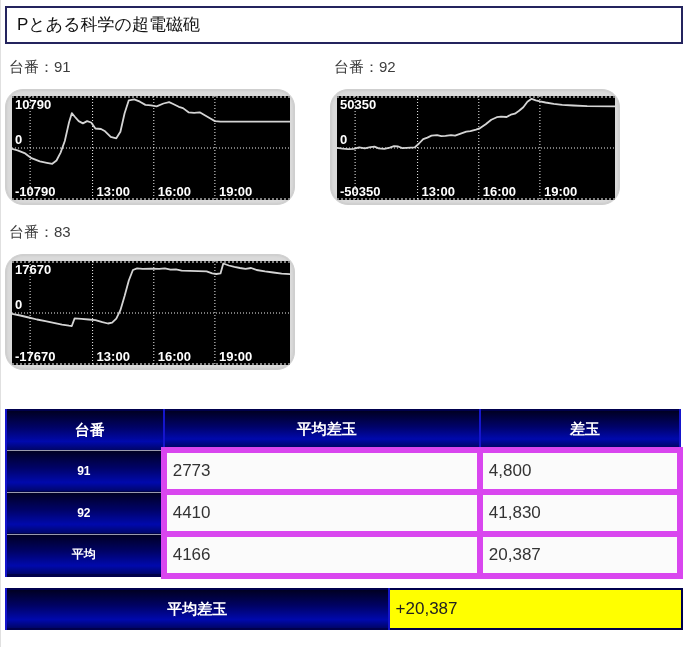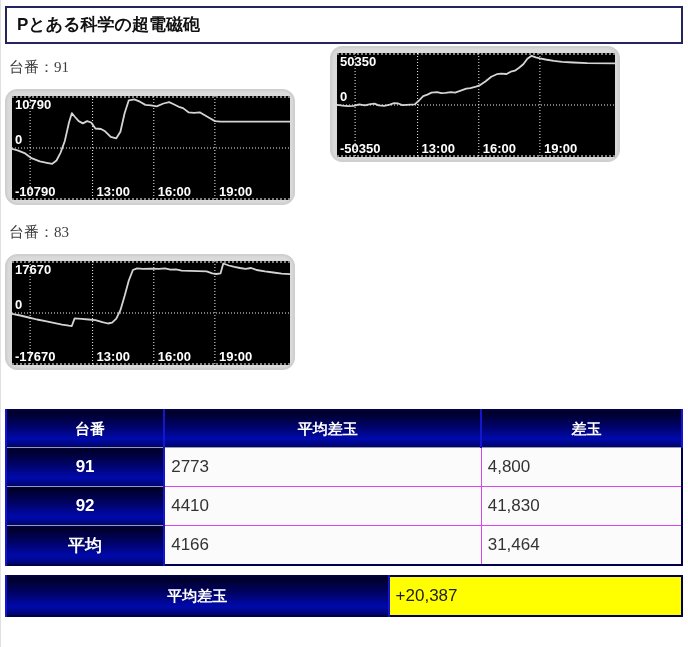--- a/index.html
+++ b/index.html
@@ -7,58 +7,58 @@
     width:688px;height:647px;overflow:hidden;
     font-family:"Liberation Sans","DejaVu Sans",sans-serif;
     border-left:1px solid #e0e0e0;box-sizing:border-box;
   }
   .page{padding:6px 5px 0 4px;}
 
   
   .title-box{
     border:2px solid #24245e;
     padding:5px 10px 6px 10px;
-    font-size:17px;font-weight:bold;color:#111;
+    font-size:17px;font-weight:normal;color:#111;
     background:#ffffff;
   }
 
   
   .charts-grid{
     display:grid;
     grid-template-columns:325px 1fr;
     margin-top:2px;
   }
   .chart-block{margin-bottom:6px;}
   .chart-label{
-    font-family:Liberation Serif, serif;
+    font-family:Liberation Sans, sans-serif;
     font-size:15px;color:#3d3d3d;
     margin:12px 0 12px 4px;
   }
   .chart-frame{
     width:290px;height:116px;box-sizing:border-box;
     background:#dadada;border:1px solid #cfcfcf;
-    border-radius:12px;padding:6px;
+    border-radius:18px;padding:6px;
     box-shadow:inset 0 0 3px #bdbdbd;
   }
   .chart-frame svg{display:block;}
 
   
   table{border-collapse:collapse;table-layout:fixed;}
   .main-table{width:678px;margin-top:33px;border:2px solid #00004d;}
   .main-table th.navy-cell, .summary-table th.navy-cell{
     background:linear-gradient(180deg,#000022 0%,#000266 42%,#0009ad 78%,#000568 100%);
     color:#ffffff;font-weight:bold;text-align:center;
     border-left:2px solid #1515cc;border-right:2px solid #1515cc;
     border-top:1px solid #9a9aae;border-bottom:1px solid #9a9aae;
   }
   .main-table thead th{height:34px;font-size:15px;padding-left:11px;}
-  .main-table tbody th{height:36px;font-size:17px;}
+  .main-table tbody th{height:36px;font-size:12px;}
   .light-cell{
     background:#fbfbfb;color:#333;
-    border:1px solid #d946ef;
+    border:6px solid #d946ef;
     font-size:17px;font-weight:normal;text-align:left;
     padding:0 6px;height:36px;
   }
 
   
   .summary-table{width:678px;margin-top:9px;border:2px solid #00004d;}
   .summary-table th.navy-cell{height:36px;font-size:15px;}
   .yellow-cell{
     background:#ffff00;color:#222;
     border:1px solid #999999;
@@ -90,20 +90,21 @@
             <text x="3" y="13" fill="#ffffff" font-size="13" font-weight="bold" font-family="&quot;Liberation Sans&quot;,&quot;DejaVu Sans&quot;,sans-serif">10790</text>
             <text x="3" y="48" fill="#ffffff" font-size="13" font-weight="bold" font-family="&quot;Liberation Sans&quot;,&quot;DejaVu Sans&quot;,sans-serif">0</text>
             <text x="3" y="100" fill="#ffffff" font-size="13" font-weight="bold" font-family="&quot;Liberation Sans&quot;,&quot;DejaVu Sans&quot;,sans-serif">-10790</text>
             <text x="84.61999999999999" y="100" fill="#ffffff" font-size="13" font-weight="bold" font-family="&quot;Liberation Sans&quot;,&quot;DejaVu Sans&quot;,sans-serif">13:00</text>
             <text x="145.78" y="100" fill="#ffffff" font-size="13" font-weight="bold" font-family="&quot;Liberation Sans&quot;,&quot;DejaVu Sans&quot;,sans-serif">16:00</text>
             <text x="206.94" y="100" fill="#ffffff" font-size="13" font-weight="bold" font-family="&quot;Liberation Sans&quot;,&quot;DejaVu Sans&quot;,sans-serif">19:00</text>
           </svg>
         </div>
     </div>
     <div class="chart-block">
+      <div class="chart-label">台番：92</div>
       <div class="chart-frame">
           <svg viewBox="0 0 278 104" width="278" height="104">
             <rect x="0" y="0" width="278" height="104" fill="#000000"></rect>
             <line x1="0" y1="1" x2="278" y2="1" stroke-dasharray="2 2" stroke="#fff" stroke-width="1"></line>
             <line x1="0" y1="103" x2="278" y2="103" stroke-dasharray="2 2" stroke="#fff" stroke-width="1"></line>
             <line x1="0" y1="52" x2="278" y2="52" stroke="#ffffff" stroke-width="1" stroke-dasharray="1 2" opacity="0.95"></line>
             <line x1="18.1" y1="0" x2="18.1" y2="104" stroke="#ffffff" stroke-width="1" stroke-dasharray="1 2" opacity="0.95"></line>
             <line x1="80.6" y1="0" x2="80.6" y2="104" stroke="#ffffff" stroke-width="1" stroke-dasharray="1 2" opacity="0.95"></line>
             <line x1="141.8" y1="0" x2="141.8" y2="104" stroke="#ffffff" stroke-width="1" stroke-dasharray="1 2" opacity="0.95"></line>
             <line x1="202.9" y1="0" x2="202.9" y2="104" stroke="#ffffff" stroke-width="1" stroke-dasharray="1 2" opacity="0.95"></line>
@@ -162,21 +163,21 @@
           <td class="light-cell">4,800</td>
         </tr>
         <tr>
           <th class="navy-cell">92</th>
           <td class="light-cell">4410</td>
           <td class="light-cell">41,830</td>
         </tr>
         <tr>
           <th class="navy-cell">平均</th>
           <td class="light-cell">4166</td>
-          <td class="light-cell">31,464</td>
+          <td class="light-cell">20,387</td>
         </tr>
       </tbody>
   </table>
 
   <table class="summary-table">
     <colgroup>
         <col style="width:56.6%">
         <col style="width:43.4%">
       </colgroup>
     <tbody>

